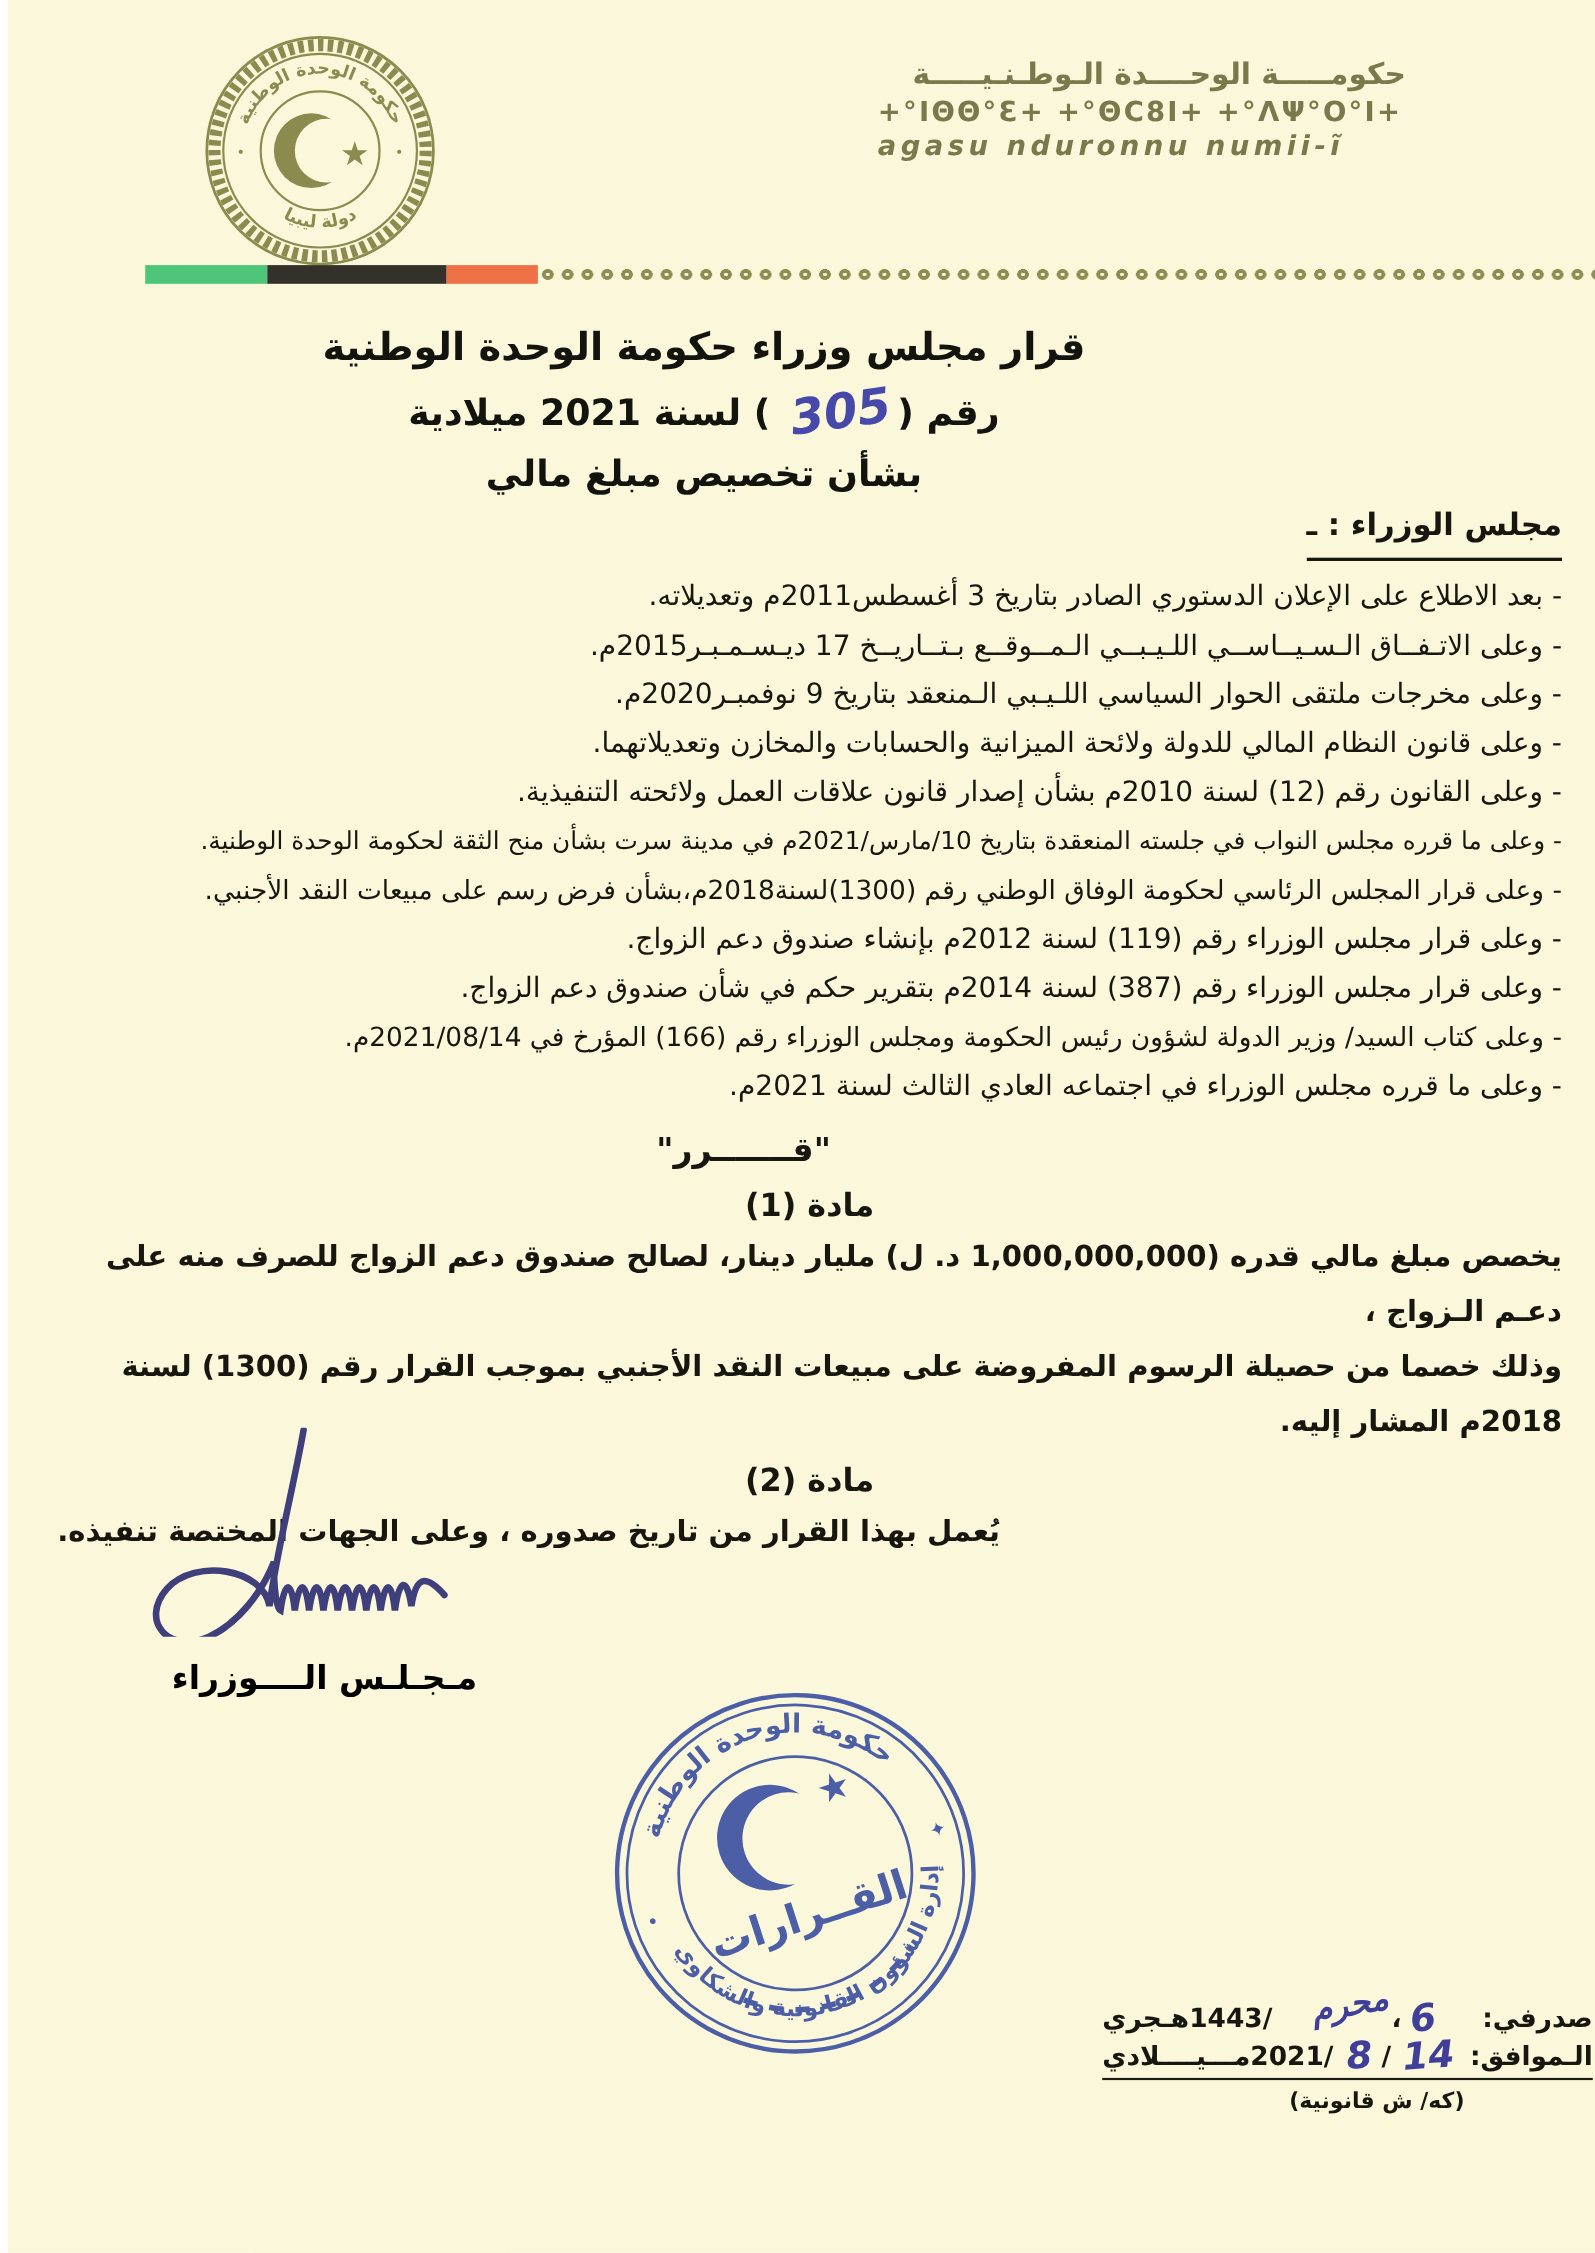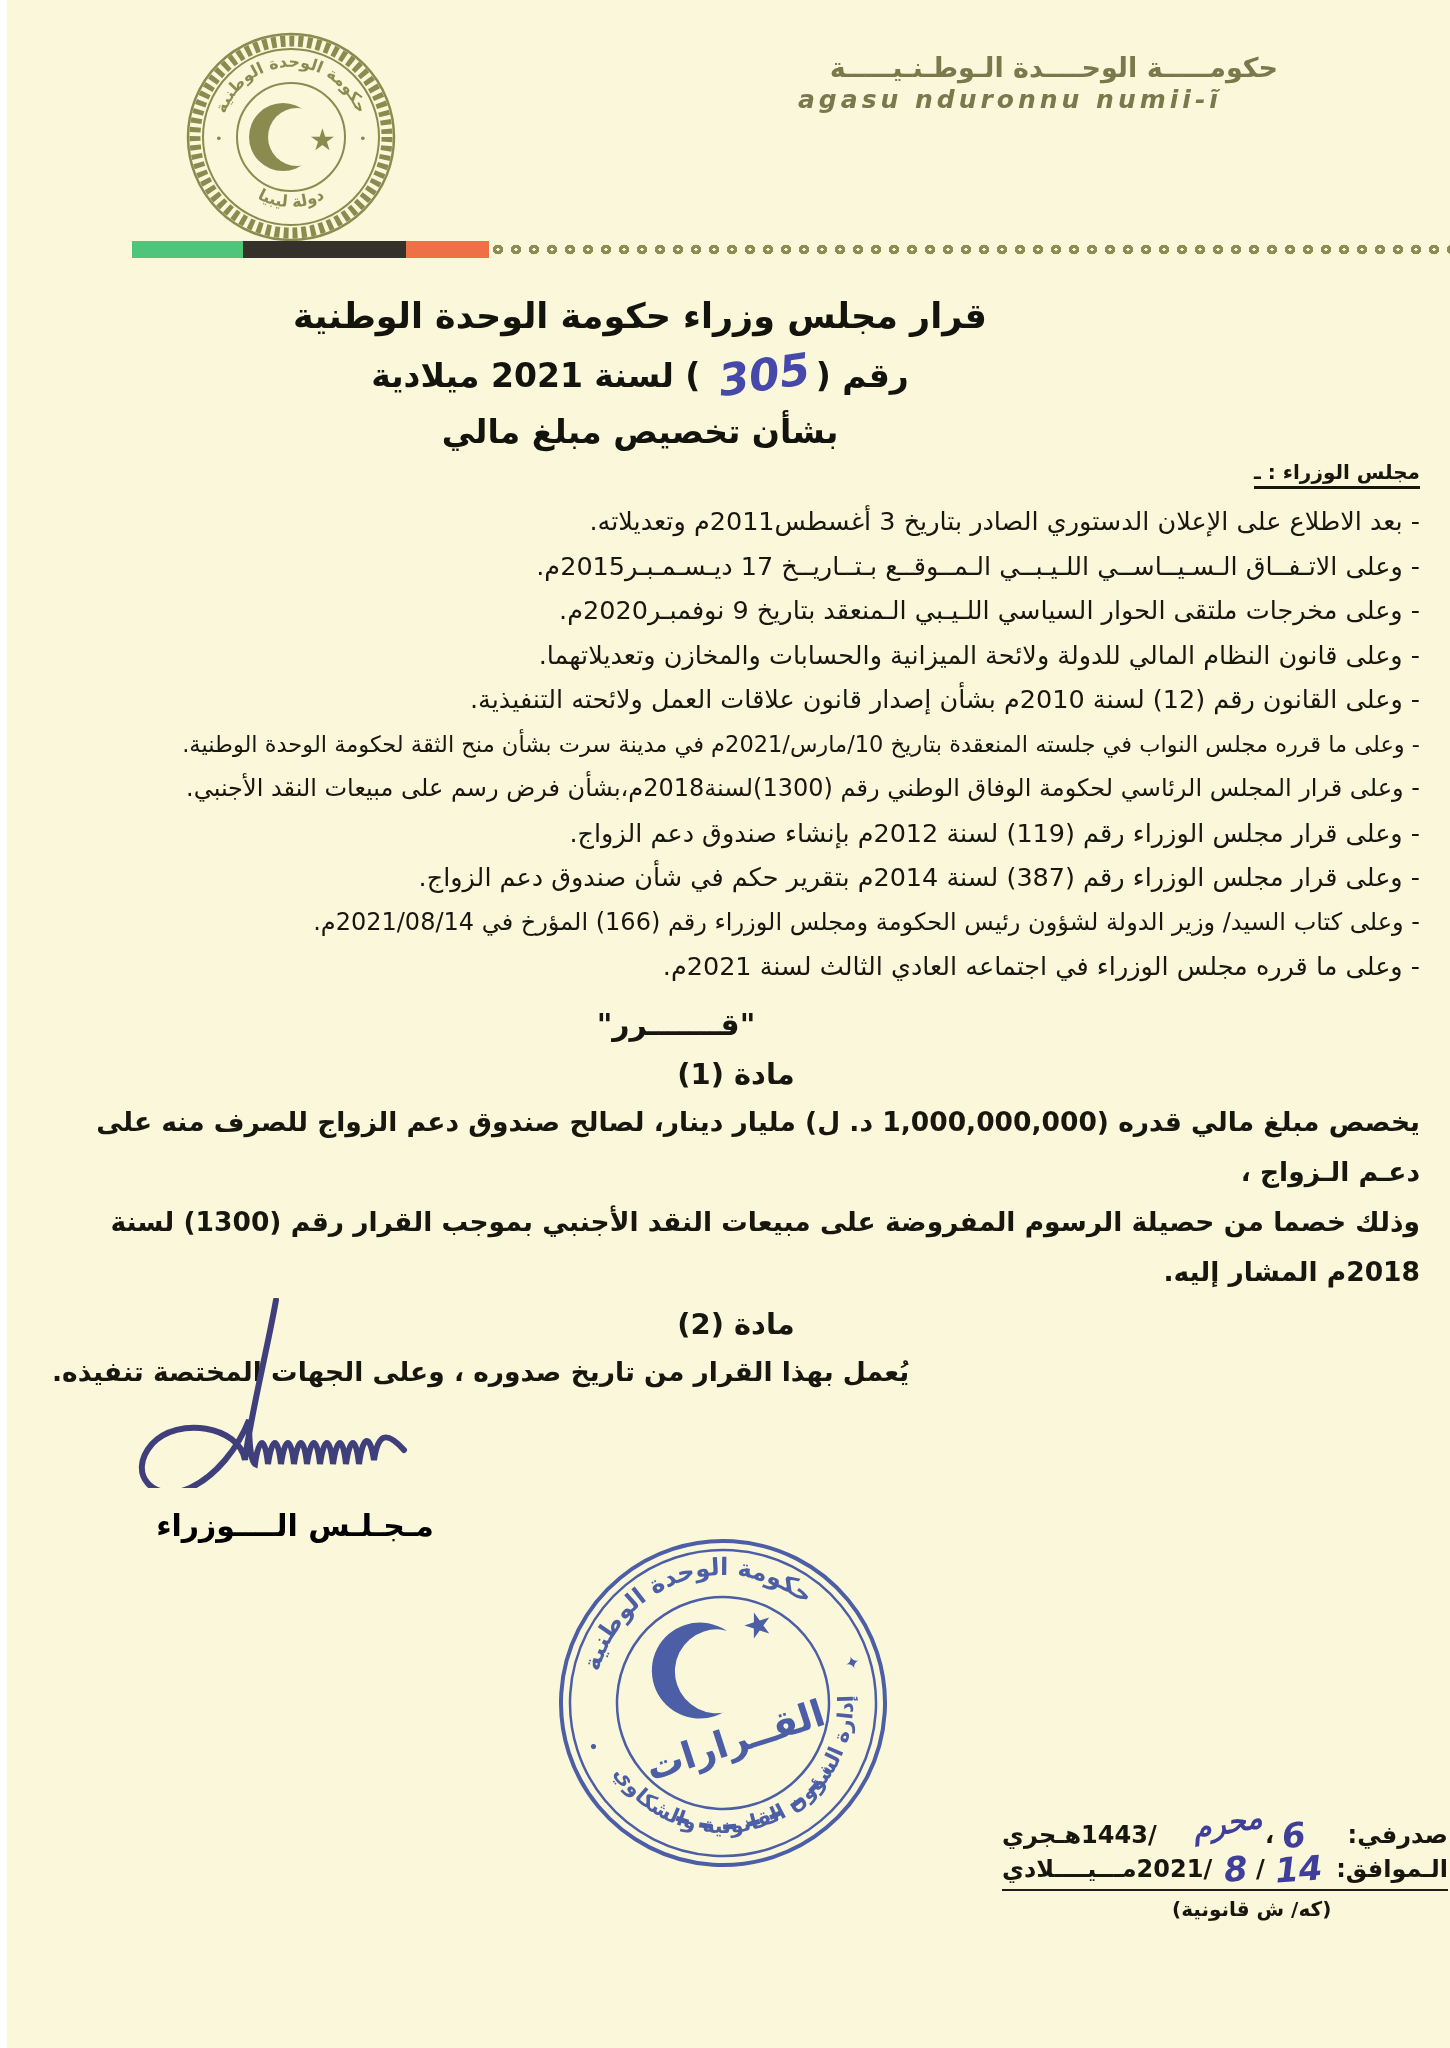--- a/index.html
+++ b/index.html
@@ -40,22 +40,22 @@
   
   .title{position:absolute;left:140px;top:288px;width:1000px;text-align:center;direction:rtl;color:#14140f;}
   .title .t1{font-size:35px;font-weight:bold;line-height:56px;}
   .title .t2{font-size:33px;font-weight:bold;line-height:56px;}
   .title .t3{font-size:33px;font-weight:bold;line-height:56px;}
   .hand-number{display:inline-block;color:#4749aa;font-size:44px;font-weight:bold;
     font-style:italic;transform:rotate(-8deg) translateY(3px);padding:0 6px;}
 
   
   .doc-body{position:absolute;right:30px;left:52px;top:460px;direction:rtl;text-align:right;color:#17170f;}
-  .council{display:inline-block;font-size:20px;font-weight:bold;
-    border-bottom:3px solid #17170f;padding-bottom:2px;margin-bottom:10px;}
+  .council{display:inline-block;font-size:28px;font-weight:bold;
+    border-bottom:3px solid #17170f;padding-bottom:14px;margin-bottom:10px;}
   .clause{font-size:25.5px;font-weight:normal;line-height:44.5px;white-space:nowrap;text-align:right;}
   .clause.smaller{font-size:22.5px;}
   .clause.small{font-size:24px;}
   .decided{text-align:center;font-size:30px;font-weight:bold;margin:14px 120px 4px 0;line-height:44px;}
   .article-h{text-align:center;font-size:29px;font-weight:bold;line-height:46px;margin-top:4px;}
   .article-line{font-size:26.5px;font-weight:bold;line-height:50px;}
   .article-center{text-align:left;font-size:26.5px;font-weight:bold;line-height:50px;}
 
   
   .signature{position:absolute;left:118px;top:1298px;width:350px;height:190px;}
@@ -106,20 +106,21 @@
       <g>
         <circle cx="-8" cy="0" r="34" fill="#8b8b50"></circle>
         <circle cx="6" cy="0" r="29" fill="#fbf7da"></circle>
       </g>
       <text x="18" y="13" font-size="30" fill="#8b8b50">★</text>
     </svg>
   </div>
 
   <div class="org-block">
     <div class="org-ar" dir="rtl">حكومـــــة الوحــــدة الـوطـنـيـــــة</div>
+    <div class="org-tif">+°IΘΘ°Ɛ+ +°ΘC8I+ +°ΛΨ°O°I+</div>
     <div class="org-translit">agasu nduronnu numii-ĩ</div>
   </div>
 
   <div class="bar">
     <div class="seg green"></div>
     <div class="seg black"></div>
     <div class="seg orange"></div>
     <div class="seg beads"></div>
   </div>
 

